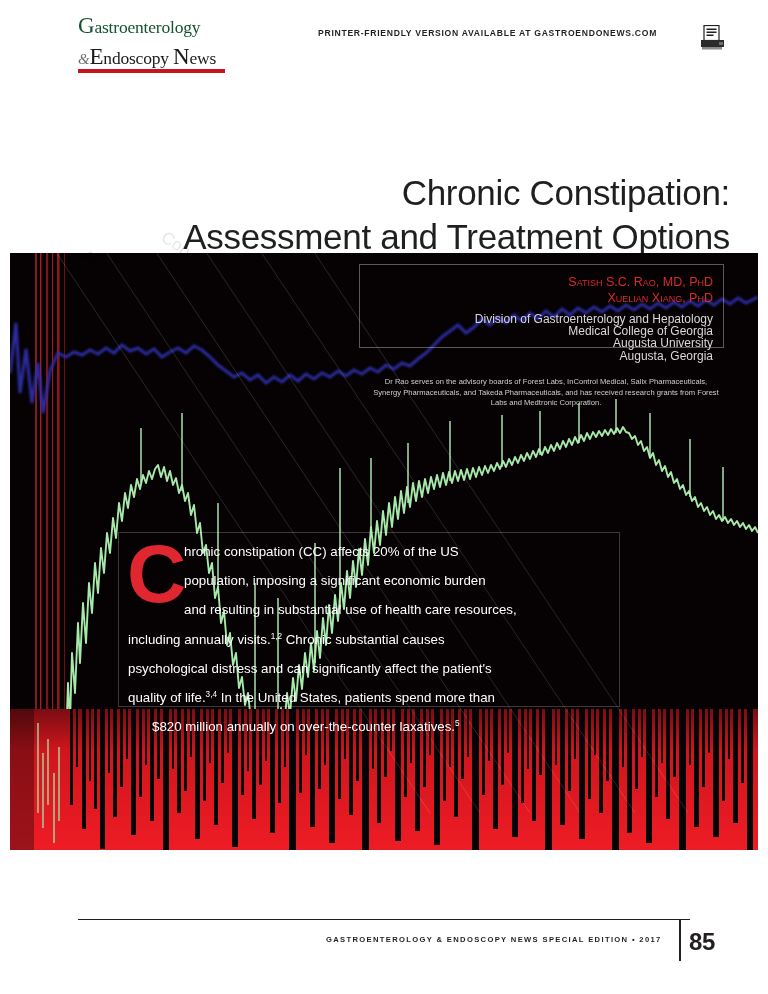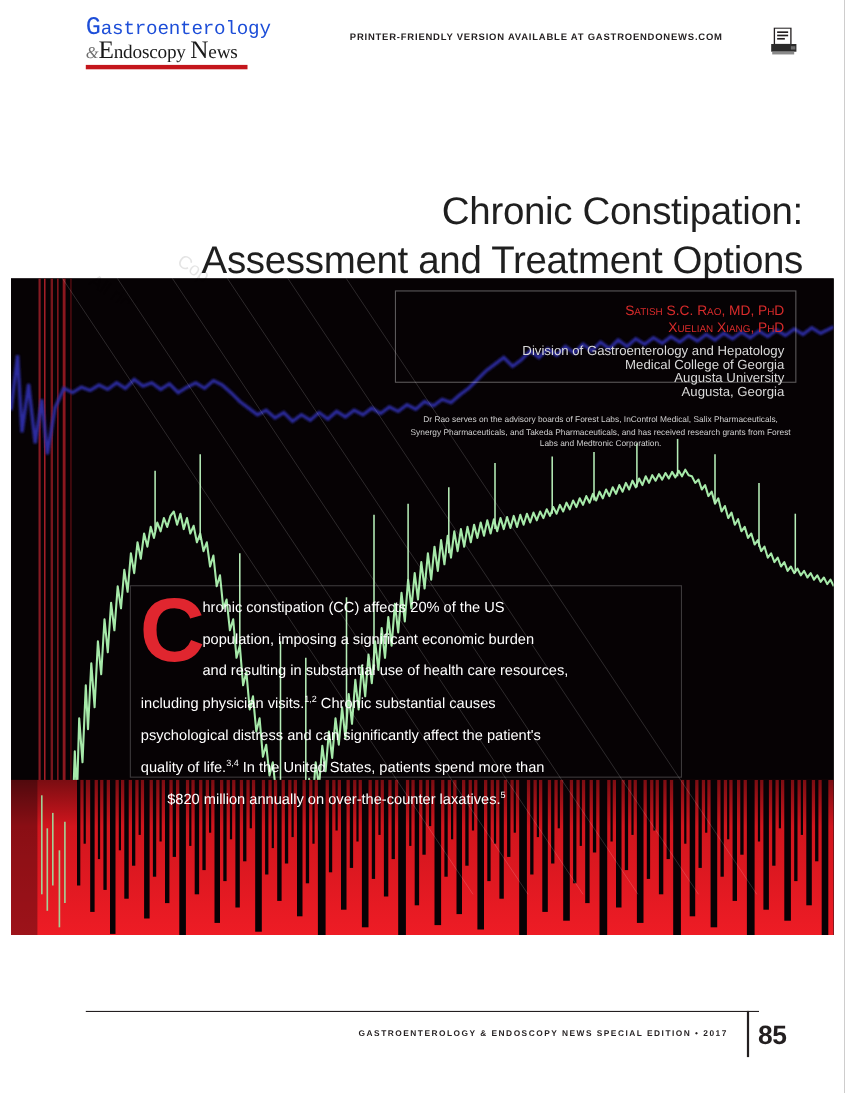--- a/index.html
+++ b/index.html
@@ -12,28 +12,28 @@
   }
 
   
   .header{
     position:absolute;left:0;top:0;width:768px;height:80px;
   }
   .logo-wrap{
     position:absolute;left:78px;top:17px;width:150px;
   }
   .logo-line1{
-    font-family:Liberation Mono, monospace;
-    font-size:17.5px;color:#1d4ed8;letter-spacing:-0.2px;
+    font-family:Liberation Serif, serif;
+    font-size:17.5px;color:#14532d;letter-spacing:-0.2px;
     line-height:17px;white-space:nowrap;
   }
   .logo-line2{
     font-family:"Liberation Serif",serif;
     font-size:17.5px;color:#1a1a1a;letter-spacing:-0.2px;
-    line-height:17px;white-space:nowrap;margin-top:1px;
+    line-height:17px;white-space:nowrap;margin-top:12px;
   }
   .logo-line1 .cap,.logo-line2 .cap{font-size:23px;}
   .logo-amp{
     font-family:"Liberation Serif",serif;
     font-size:15px;color:#6f6f6f;font-style:italic;
   }
   .logo-rule{
     margin-top:1px;width:147px;height:4px;background:#c4161c;
   }
   .printer-note{
@@ -415,21 +415,21 @@
     </div>
 
     <div class="disclosure" style="left:360px;top:124px;">Dr Rao serves on the advisory boards of Forest Labs, InControl Medical, Salix Pharmaceuticals, Synergy Pharmaceuticals, and Takeda Pharmaceuticals, and has received research grants from Forest Labs and Medtronic Corporation.</div>
 
     <div class="body-box" style="left:108px;top:279px;"></div>
     <div class="dropcap" style="left:117px;top:280px;">C</div>
     <div class="body-text" style="left:118px;top:284px;">
       <span class="indent3">hronic constipation (CC) affects 20% of the US</span>
       <span class="indent3">population, imposing a significant economic burden</span>
       <span class="indent3">and resulting in substantial use of health care resources,</span>
-      <span style="display:block;"><span>including physician visits.</span><sup>1,2</sup><span> Chronic substantial causes</span></span>
+      <span style="display:block;"><span>including annually visits.</span><sup>1,2</sup><span> Chronic substantial causes</span></span>
       <span style="display:block;">psychological distress and can significantly affect the patient's</span>
       <span style="display:block;"><span>quality of life.</span><sup>3,4</sup><span> In the United States, patients spend more than</span></span>
       <span style="display:block;padding-left:24px;"><span>$820 million annually on over-the-counter laxatives.</span><sup>5</sup></span>
     </div>
   </div>
 </div>
 
 <svg style="position:absolute;left:60px;top:196px;width:300px;height:80px;pointer-events:none;" viewBox="0 0 300 80">
   <text x="20" y="62" transform="rotate(34 20 62)" fill="#000000" opacity="0.10" font-family="Liberation Sans, sans-serif" font-size="17">All rights</text>
   <text x="100" y="44" transform="rotate(34 100 44)" fill="#000000" opacity="0.10" font-family="Liberation Sans, sans-serif" font-size="17">Cop</text>

